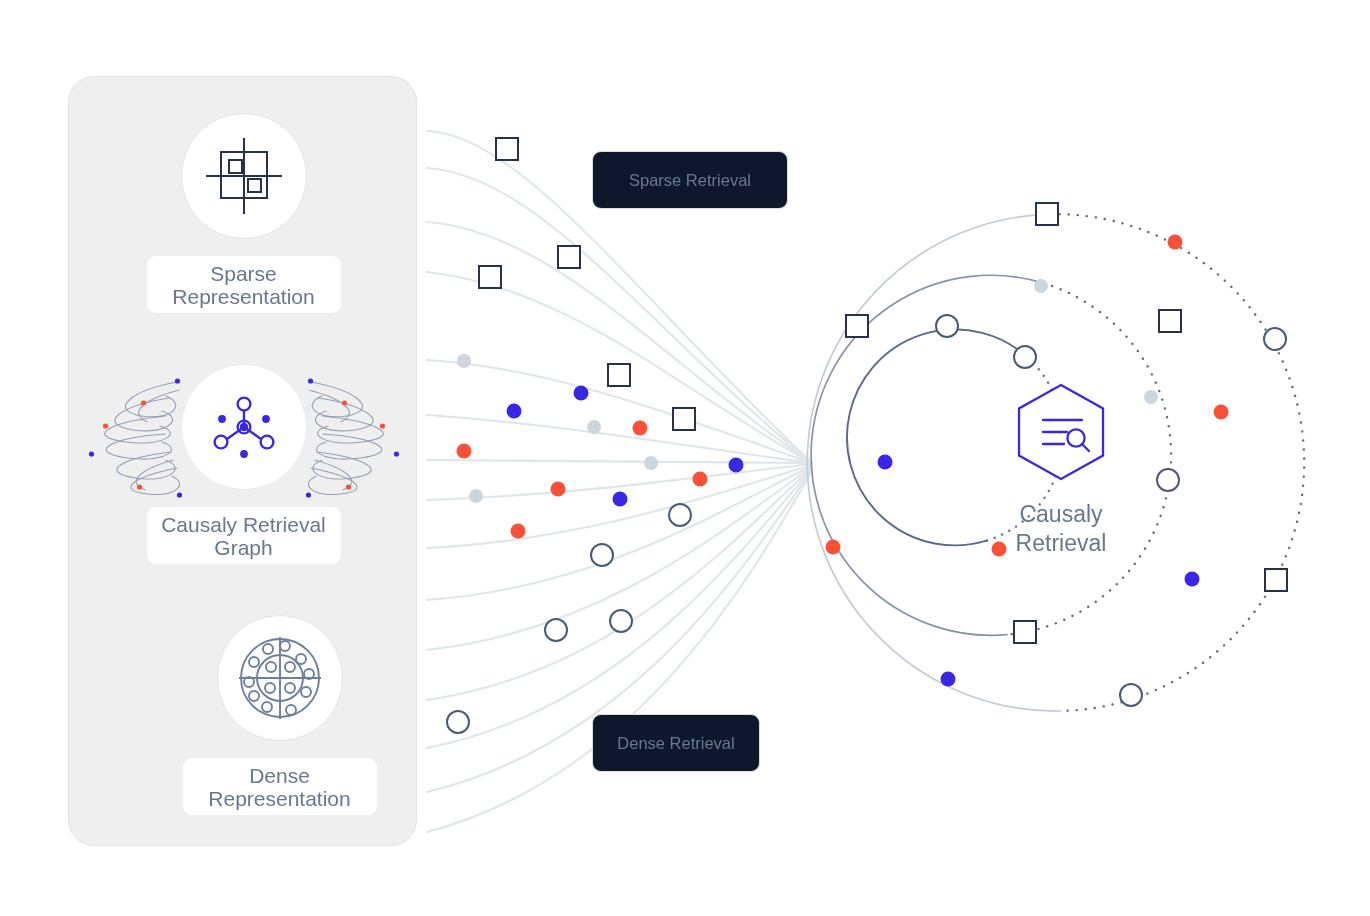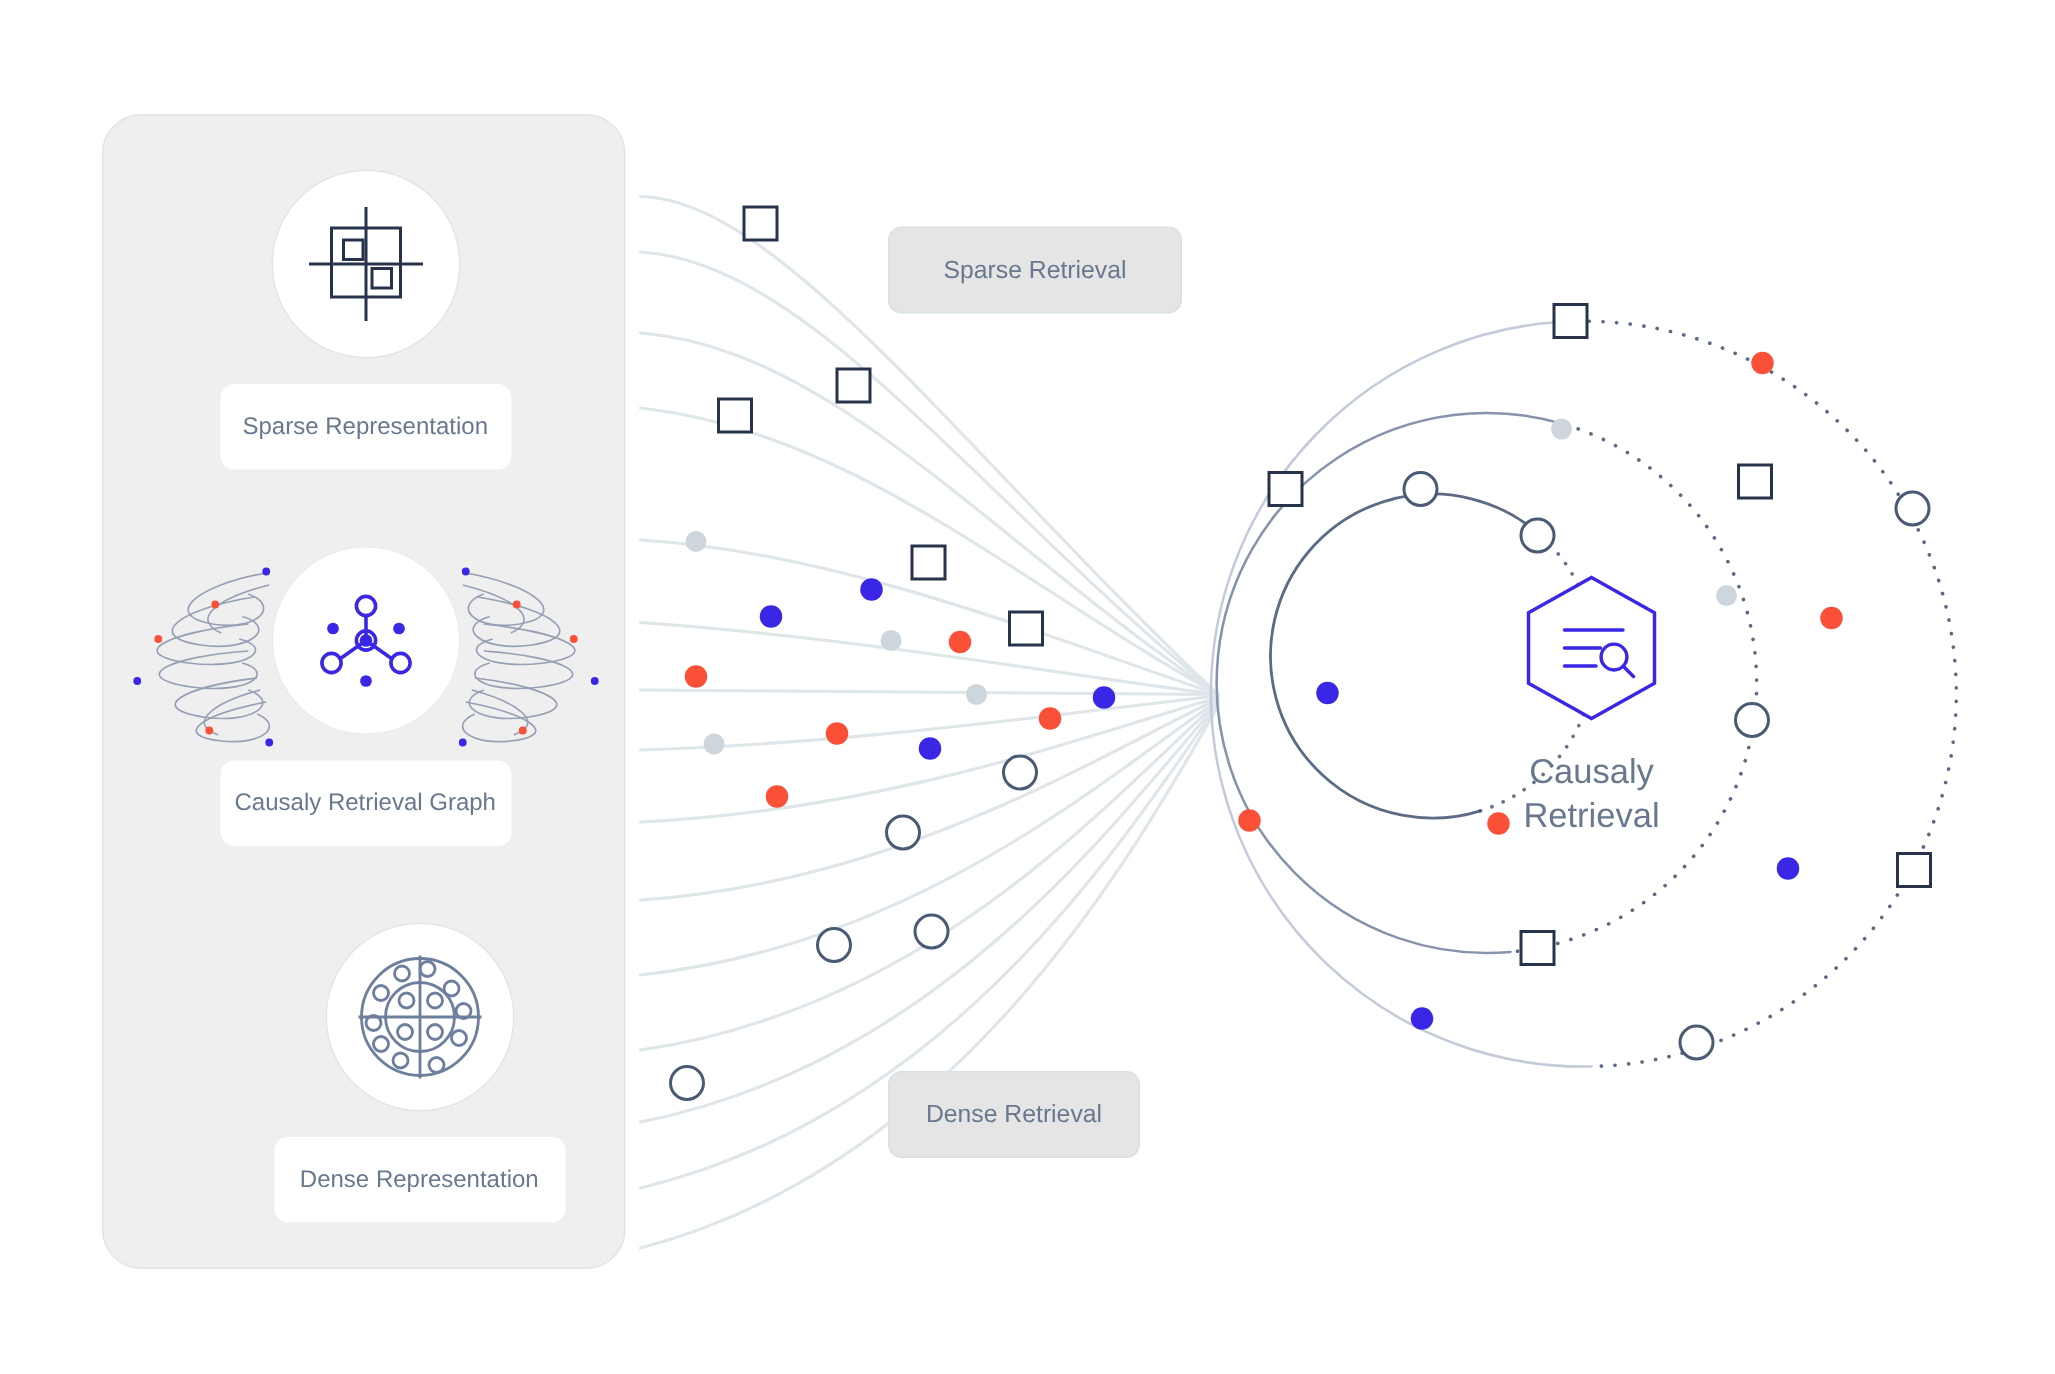--- a/index.html
+++ b/index.html
@@ -68,29 +68,29 @@
     margin-top: 17px;
     width: 194px;
     min-height: 57px;
     background: #ffffff;
     border-radius: 9px;
     display: flex;
     align-items: center;
     justify-content: center;
     text-align: center;
     color: #68788f;
-    font-size: 16px;
+    font-size: 21px;
     line-height: 23px;
     padding: 5px 8px;
   }
 
   
   .stage-pill {
     position: absolute;
-    background: #e5e5e5;
+    background: #0f172a;
     border: 1px solid #d6e0e6;
     border-radius: 9px;
     color: #68788f;
     font-size: 16.5px;
     display: flex;
     align-items: center;
     justify-content: center;
     text-align: center;
   }
   #pill-sparse { left: 592px; top: 151px; width: 196px; height: 58px; }

